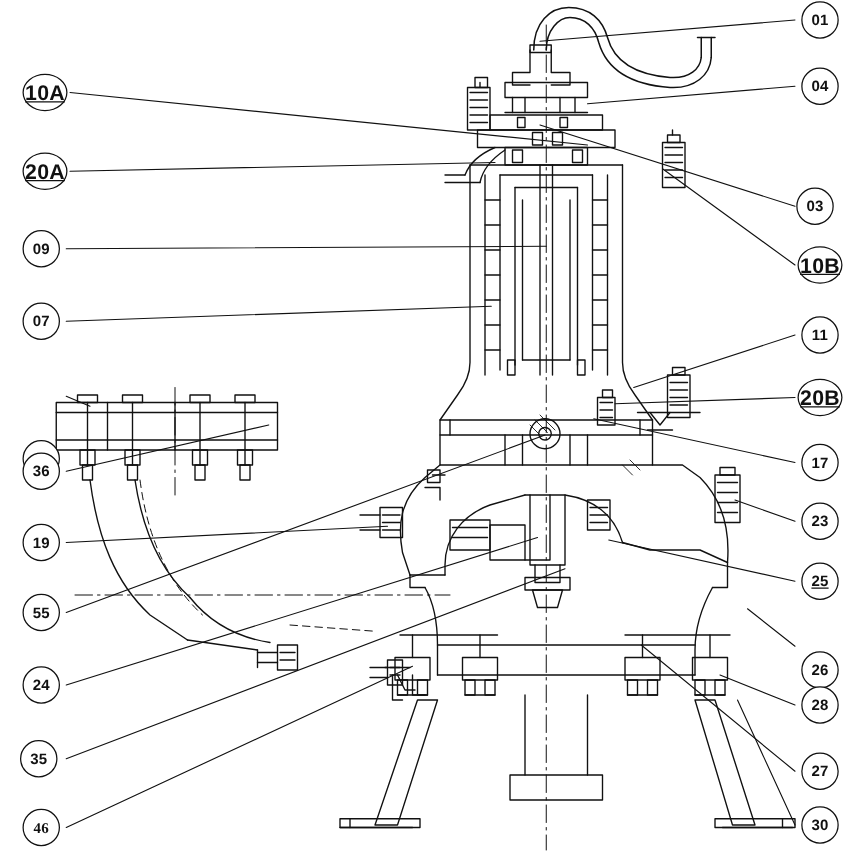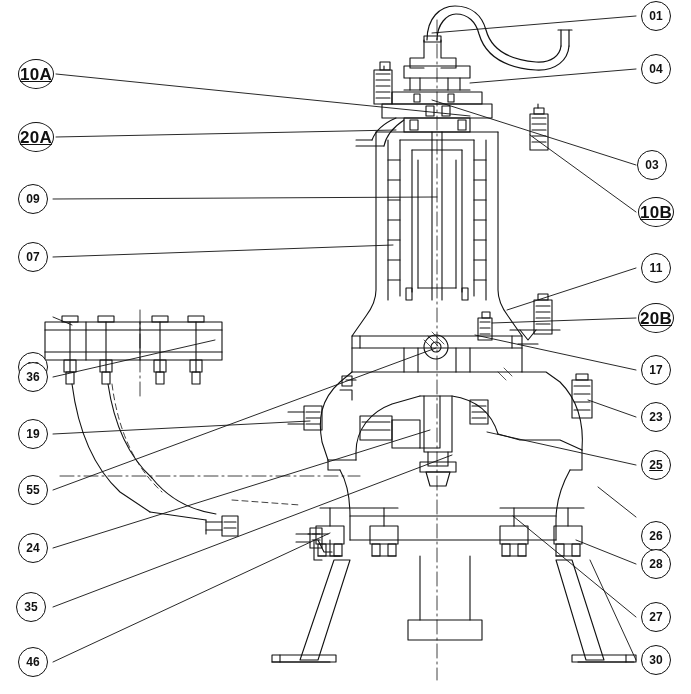--- a/index.html
+++ b/index.html
@@ -353,20 +353,20 @@
     </div>
   <div class="callout" style="left:641px; top:549px; width:30px; height:30px;">
       <span>28</span>
     </div>
   <div class="callout" style="left:16px; top:592px; width:30px; height:30px;">
       <span>35</span>
     </div>
   <div class="callout" style="left:641px; top:602px; width:30px; height:30px;">
       <span>27</span>
     </div>
-  <div class="callout" style="left:18px; top:647px; width:30px; height:30px;">
+  <div class="callout" style="left:18px; top:647px; width:30px; height:30px;font-family:Liberation Serif, serif;">
       <span>46</span>
     </div>
   <div class="callout" style="left:641px; top:645px; width:30px; height:30px;">
       <span>30</span>
     </div>
 
 </div>
 
 </body></html>

